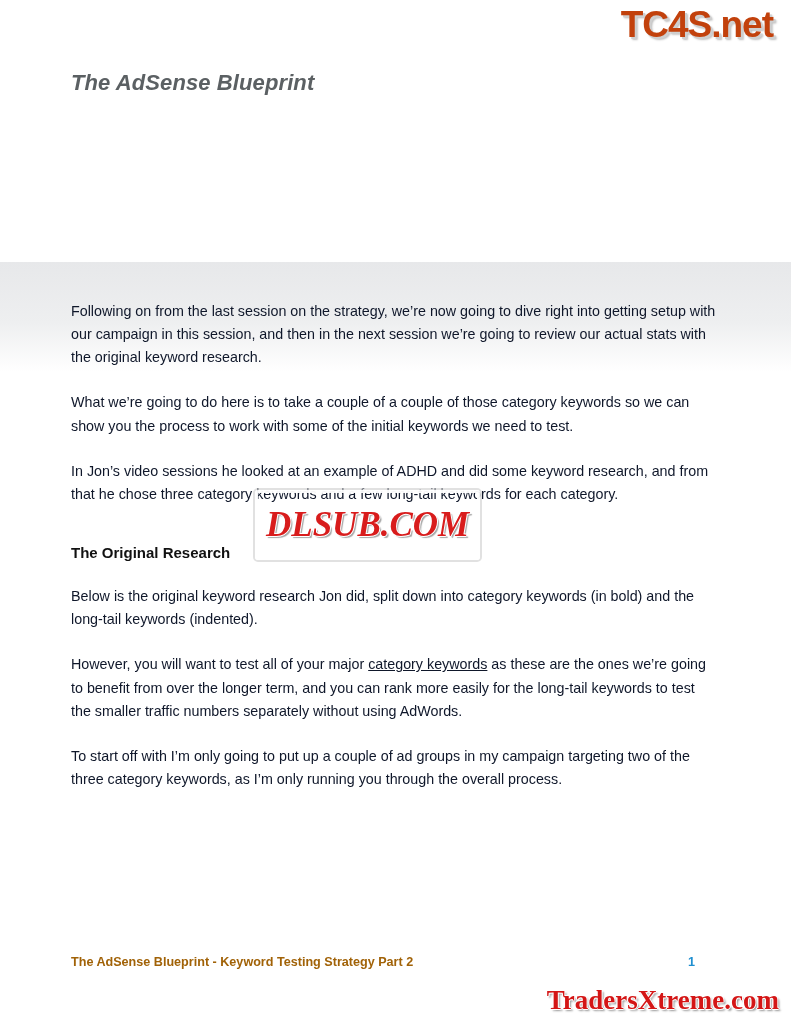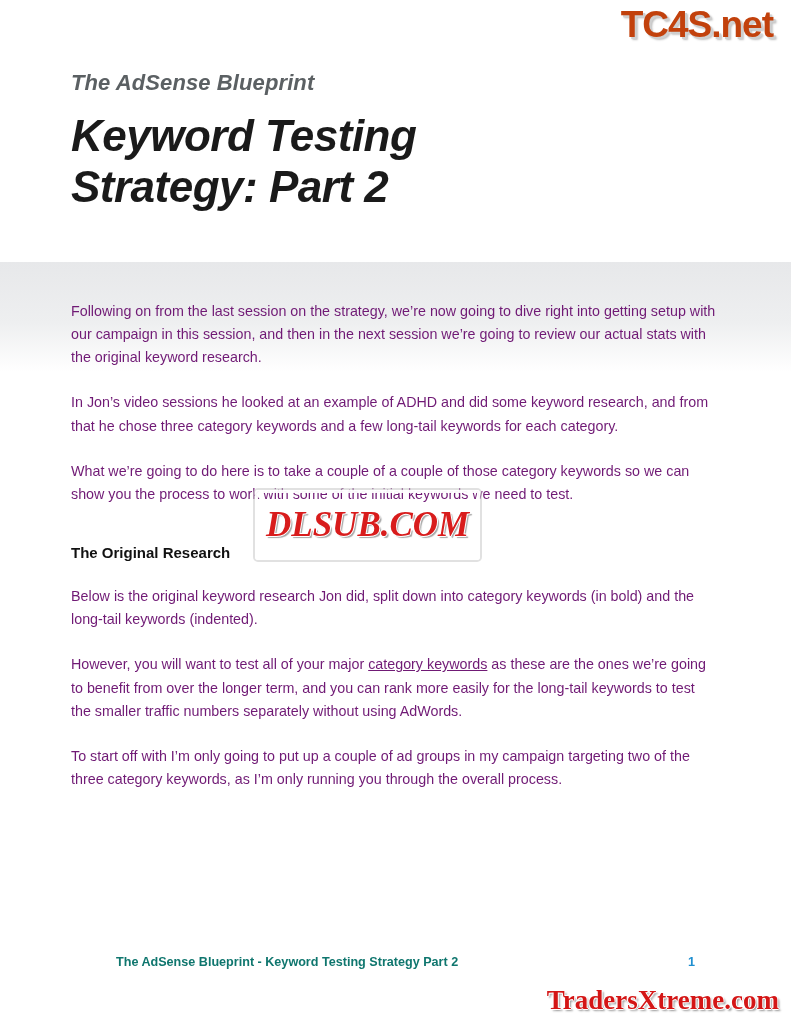--- a/index.html
+++ b/index.html
@@ -66,21 +66,21 @@
   .doc-body {
     position: absolute;
     top: 300px;
     left: 71px;
     width: 646px;
   }
   .doc-body p {
     font-size: 14.3px;
     line-height: 1.62;
     margin: 0 0 22px 0;
-    color: #701a75;
+    color: #0f172a;
   }
   .section-head {
     font-size: 15px;
     font-weight: bold;
     color: #111111;
     margin: 38px 0 24px 0;
   }
   .u-link { text-decoration: underline; }
 
   
@@ -111,22 +111,21 @@
     left: 71px;
     top: 955px;
     width: 646px;
     display: flex;
     align-items: baseline;
     justify-content: space-between;
   }
   .footer-left {
     font-size: 12.6px;
     font-weight: bold;
-    color: #0f766e;
-    margin-left: 45px;
+    color: #a16207;
   }
   .footer-page {
     font-size: 12.6px;
     font-weight: bold;
     color: #1f8fd0;
     margin-right: 22px;
   }
 
   .txtreme-watermark {
     position: absolute;
@@ -144,28 +143,27 @@
 </style>
 </head>
 <body>
 
 <div class="tc4s-watermark">TC4S.net</div>
 
 <div class="grey-band"></div>
 
 <div class="doc-header">
   <div class="kicker">The AdSense Blueprint</div>
-  <h1 class="doc-title">Keyword Testing Strategy: Part 2</h1>
 </div>
 
 <div class="doc-body">
 
   <p>Following on from the last session on the strategy, we’re now going to dive right into getting setup with our campaign in this session, and then in the next session we’re going to review our actual stats with the original keyword research.</p>
+  <p>What we’re going to do here is to take a couple of a couple of those category keywords so we can show you the process to work with some of the initial keywords we need to test.</p>
   <p>In Jon’s video sessions he looked at an example of ADHD and did some keyword research, and from that he chose three category keywords and a few long-tail keywords for each category.</p>
-  <p>What we’re going to do here is to take a couple of a couple of those category keywords so we can show you the process to work with some of the initial keywords we need to test.</p>
 
   <h2 class="section-head">The Original Research</h2>
 
   <p>Below is the original keyword research Jon did, split down into category keywords (in bold) and the long-tail keywords (indented).</p>
   <p><span>However, you will want to test all of your major </span><span class="u-link">category keywords</span><span> as these are the ones we’re going to benefit from over the longer term, and you can rank more easily for the long-tail keywords to test the smaller traffic numbers separately without using AdWords.</span></p>
 
   <p>To start off with I’m only going to put up a couple of ad groups in my campaign targeting two of the three category keywords, as I’m only running you through the overall process.</p>
 </div>
 
 <div class="dlsub-watermark">DLSUB.COM</div>

